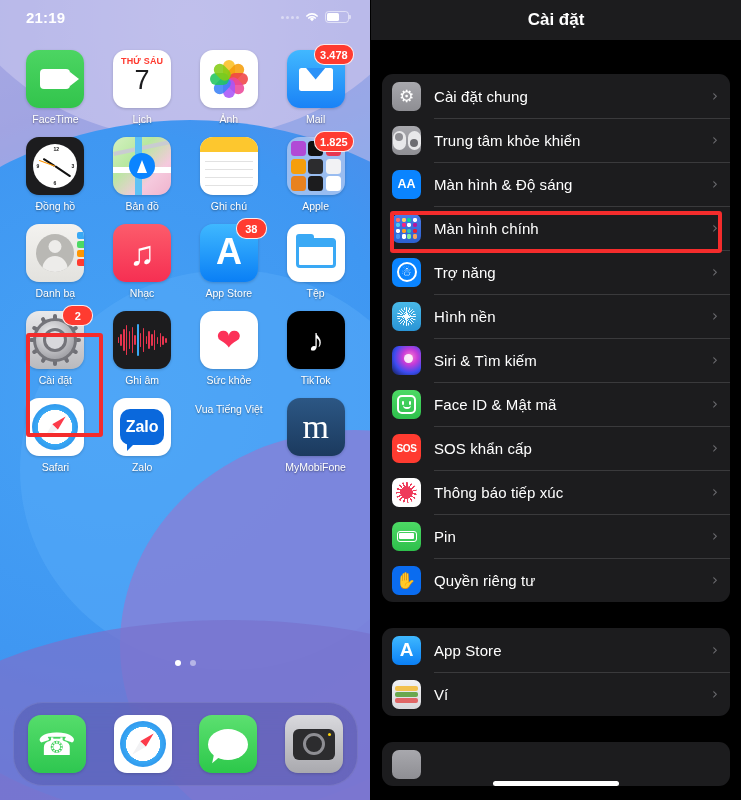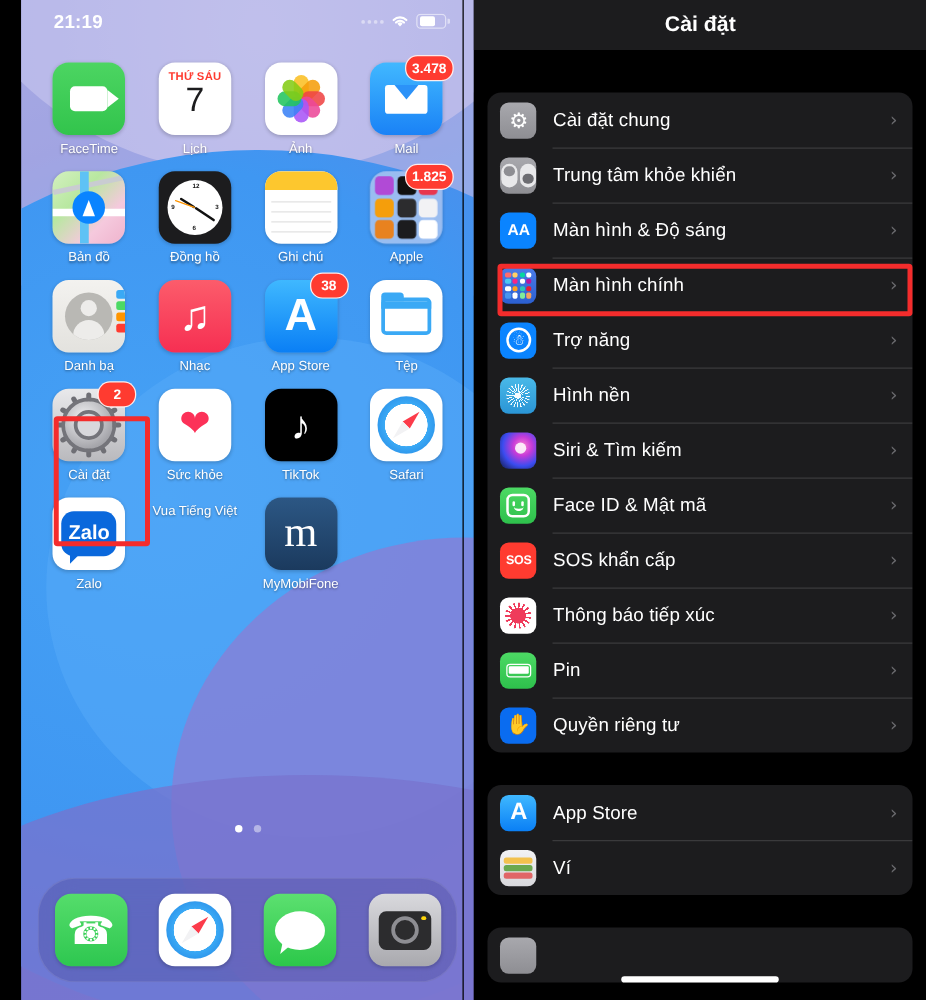--- a/index.html
+++ b/index.html
@@ -1,21 +1,21 @@
 <!DOCTYPE html>
 <html><head>
 <meta charset="utf-8">
 <style>
   * { box-sizing: border-box; margin: 0; padding: 0; }
   html, body {
     width: 741px; height: 800px;
     font-family: "Liberation Sans", sans-serif;
     background: #000; overflow: hidden;
   }
-  .screens { display: flex; width: 741px; height: 564px; padding-left: 17px; }
+  .screens { display: flex; width: 741px; height: 564px; }
 
   
   .home {
     position: relative; width: 371px; height: 800px; overflow: hidden;
     background: linear-gradient(160deg,#8d8fd8 0%, #7f86d6 14%, #4b9bf0 42%, #3f9bf4 58%, #6d7ed8 82%, #7f7fd0 100%);
   }
   .wp { position: absolute; pointer-events: none; }
   .wp1 { 
     left: -70px; top: -330px; width: 520px; height: 470px; border-radius: 50%;
     background: radial-gradient(ellipse at 50% 75%, #c4c2ea 0%, #b3b4e6 55%, #a3a8e2 100%);
@@ -353,45 +353,45 @@
           <div class="icon ic-mail">
               <div class="env"></div>
             </div>
           <div class="badge">3.478</div>
         </div>
         <div class="lbl">Mail</div>
       </div>
 
       <div class="app">
         <div class="iconwrap">
-          <div class="icon ic-bando">
-            <span class="rd3"></span>
-              <span class="rd1"></span>
-              <span class="rd2"></span>
-            <span class="pin"></span>
-          </div>
-        </div>
-        <div class="lbl">Bản đồ</div>
-      </div>
-
-      <div class="app">
-        <div class="iconwrap">
           <div class="icon ic-clock">
             <div class="face">
               <span class="num" style="left:20px;top:2px">12</span>
               <span class="num" style="right:3px;top:19px">3</span>
               <span class="num" style="left:20px;bottom:2px">6</span>
               <span class="num" style="left:3px;top:19px">9</span>
               <i class="h"></i>
                 <i class="m"></i>
                 <i class="s"></i>
             </div>
           </div>
         </div>
         <div class="lbl">Đồng hồ</div>
+      </div>
+
+      <div class="app">
+        <div class="iconwrap">
+          <div class="icon ic-bando">
+            <span class="rd3"></span>
+              <span class="rd1"></span>
+              <span class="rd2"></span>
+            <span class="pin"></span>
+          </div>
+        </div>
+        <div class="lbl">Bản đồ</div>
       </div>
 
       <div class="app">
         <div class="iconwrap">
           <div class="icon ic-ghichu">
             <span class="hd"></span>
             <span class="ln" style="top:24px"></span>
               <span class="ln" style="top:32px"></span>
             <span class="ln" style="top:40px"></span>
               <span class="ln" style="top:48px"></span>
@@ -474,20 +474,47 @@
               <i style="transform:translate(-50%,-50%) rotate(120deg)"></i>
               <i style="transform:translate(-50%,-50%) rotate(150deg)"></i>
             </div>
             <div class="gear"></div>
           </div>
           <div class="badge">2</div>
         </div>
         <div class="lbl">Cài đặt</div>
       </div>
 
+      <div class="app">
+        <div class="iconwrap">
+          <div class="icon ic-ghiam">
+            <div class="wave">
+              <i style="height:6px"></i>
+                <i style="height:12px"></i>
+                <i style="height:22px"></i>
+                <i style="height:30px"></i>
+              <i style="height:18px"></i>
+                <i style="height:26px"></i>
+                <i style="height:10px"></i>
+              <i style="height:32px;background:#3aa9f5"></i>
+              <i style="height:14px"></i>
+                <i style="height:24px"></i>
+                <i style="height:8px"></i>
+                <i style="height:18px"></i>
+              <i style="height:12px"></i>
+                <i style="height:20px"></i>
+                <i style="height:7px"></i>
+                <i style="height:14px"></i>
+              <i style="height:9px"></i>
+                <i style="height:5px"></i>
+            </div>
+          </div>
+        </div>
+        <div class="lbl">Ghi âm</div>
+      </div>
 
 
       <div class="app">
         <div class="iconwrap">
           <div class="icon ic-suckhoe">
               <span class="heart">❤</span>
             </div>
         </div>
         <div class="lbl">Sức khỏe</div>
       </div>

